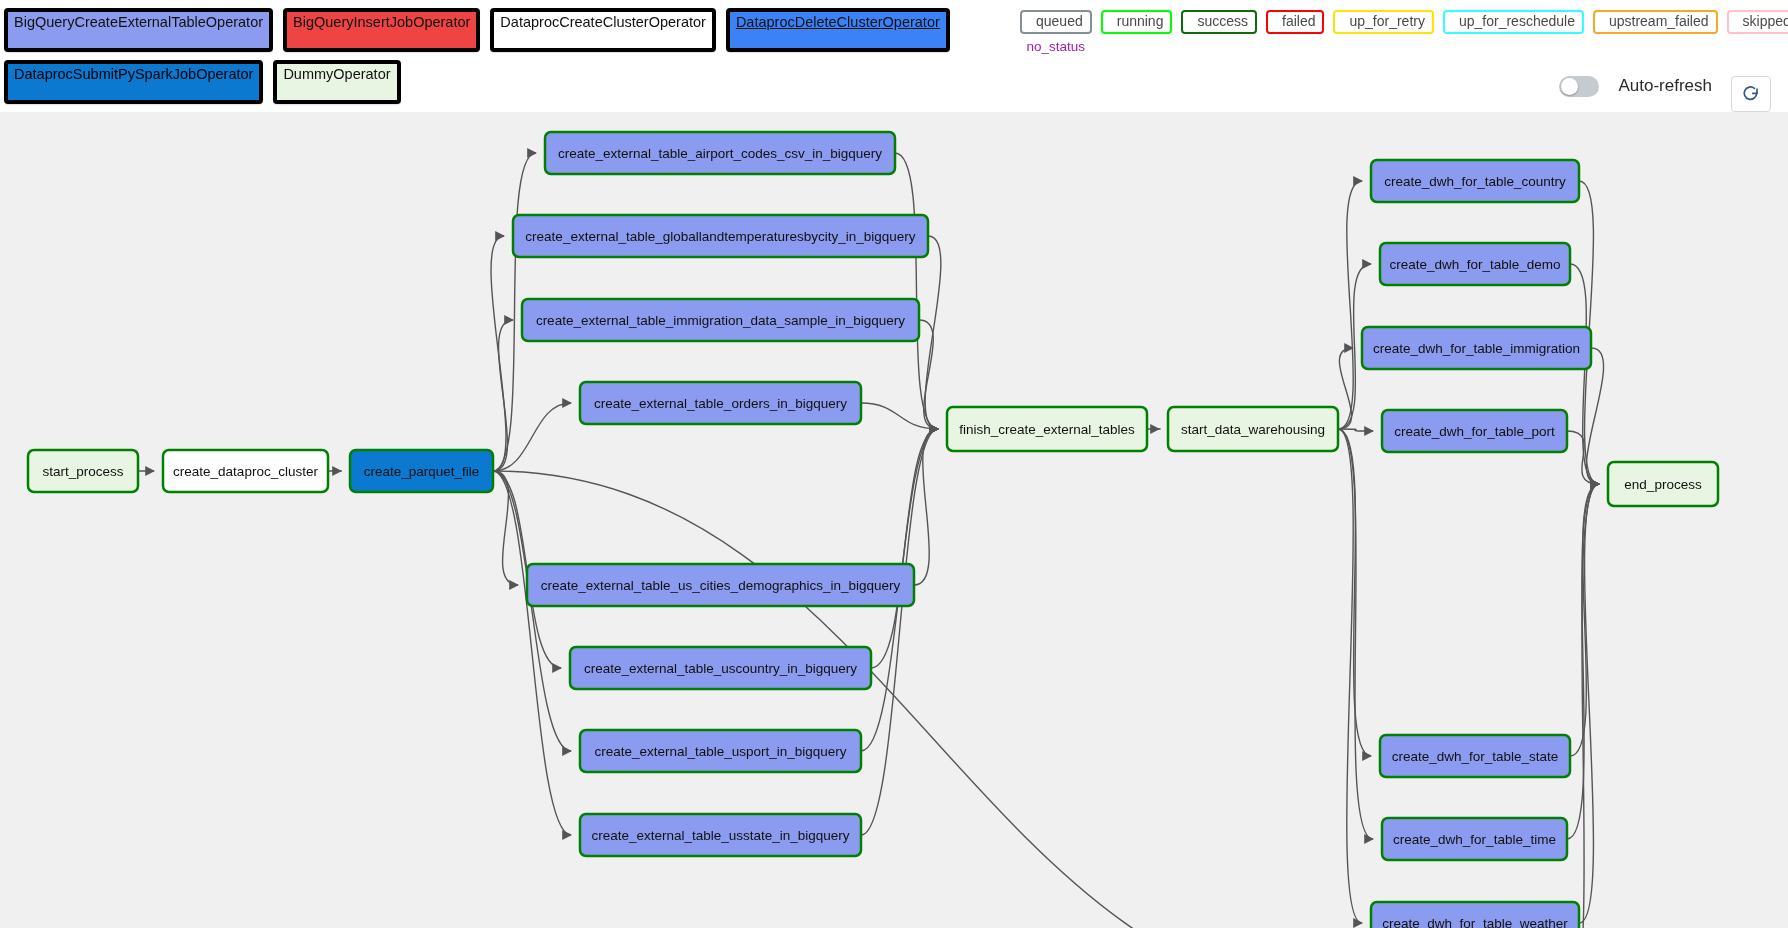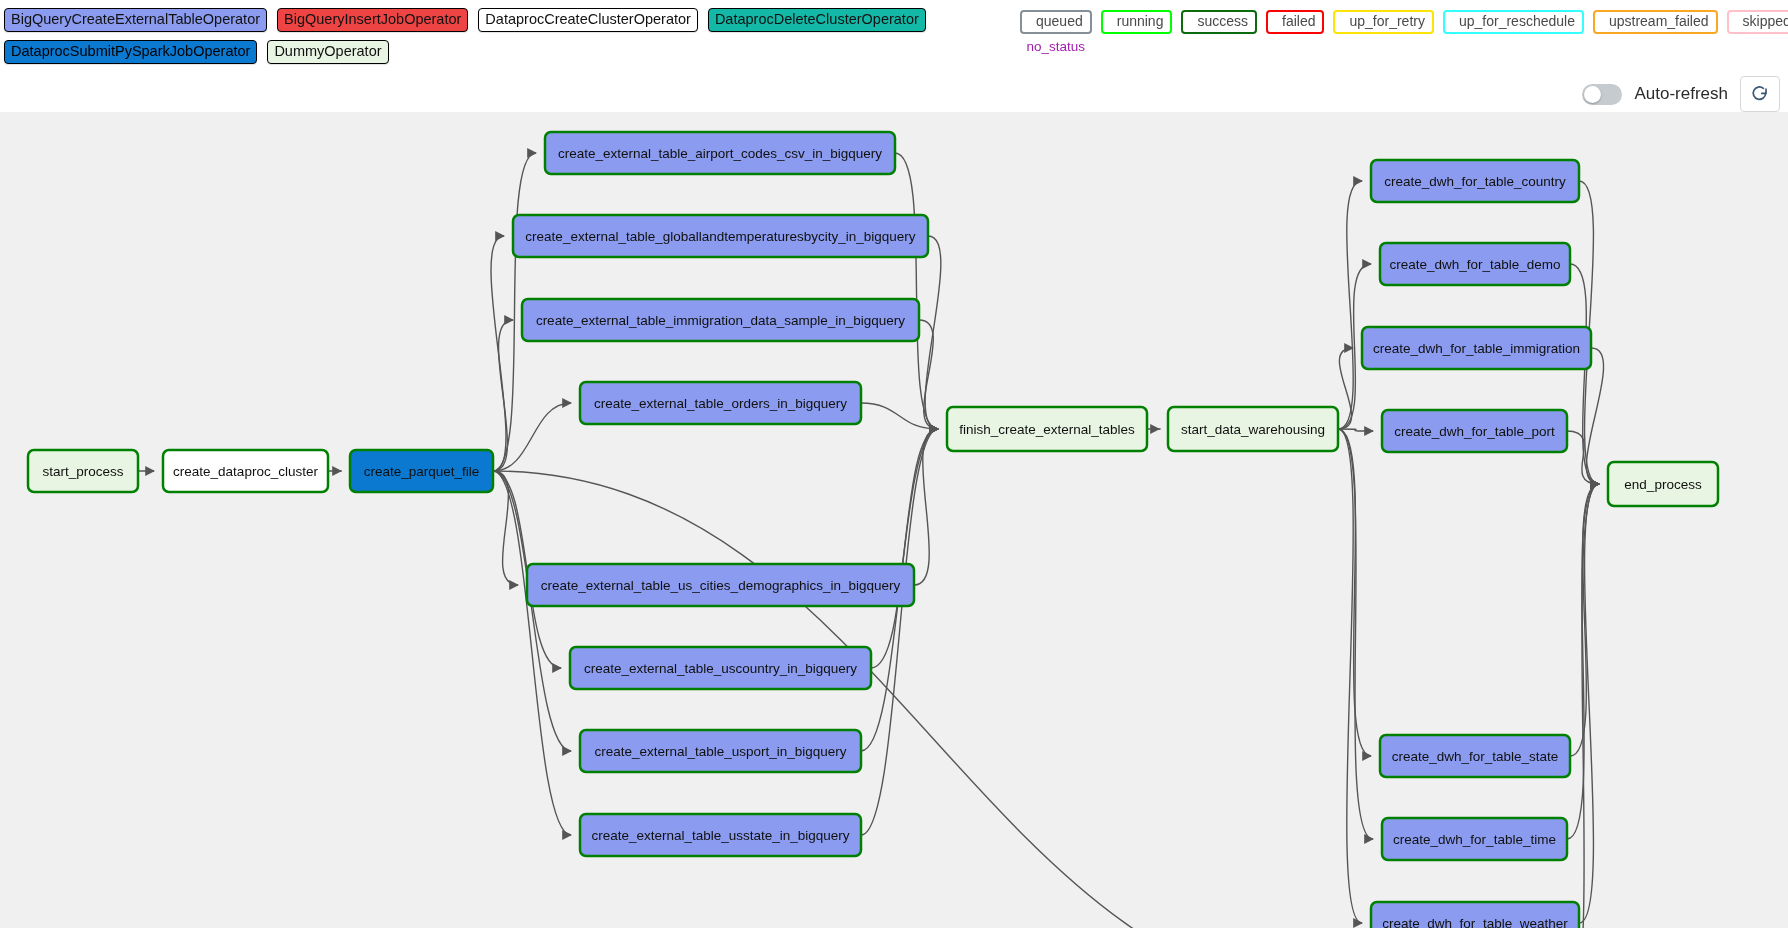--- a/index.html
+++ b/index.html
@@ -22,24 +22,24 @@
     left: 4px;
     top: 8px;
     width: 980px;
     display: flex;
     flex-wrap: wrap;
     gap: 8px 10px;
     align-items: flex-start;
   }
   .op-badge {
     display: inline-block;
-    padding: 2px 6px 4px 6px;
+    padding: 2px 6px 18px 6px;
     font-size: 14.5px;
     line-height: 16px;
-    border: 1px solid #000000;
+    border: 4px solid #000000;
     border-radius: 4px;
     background: #ffffff;
     color: #111111;
     white-space: nowrap;
     box-shadow: 0 1px 1px rgba(0,0,0,0.12);
   }
 
   #status-legend {
     position: absolute;
     left: 1020px;
@@ -68,25 +68,24 @@
     font-size: 13.5px;
     color: #a21caf;
     margin-top: 5px;
     white-space: nowrap;
     text-align: center;
   }
 
   
   #toolbar {
     position: absolute;
-    right: 8px;
+    right: 17px;
     top: 76px;
     display: flex;
-    align-items: center;
-    gap: 12px;
+    gap: 19px;
   }
   .switch {
     width: 40px;
     height: 21px;
     border-radius: 11px;
     background: #c6cbd0;
     position: relative;
     cursor: pointer;
     flex: none;
   }
@@ -151,21 +150,21 @@
 </style>
 </head>
 <body>
 
 <div id="page">
 
   <div id="operator-legend">
       <div class="op-badge" style="background: rgb(139, 156, 240);">BigQueryCreateExternalTableOperator</div>
       <div class="op-badge" style="background: #ef4444;">BigQueryInsertJobOperator</div>
       <div class="op-badge" style="background: rgb(255, 255, 255);">DataprocCreateClusterOperator</div>
-      <div class="op-badge" style="background: #14b8a6;">DataprocDeleteClusterOperator</div>
+      <div class="op-badge" style="background: #3b82f6; text-decoration: underline;">DataprocDeleteClusterOperator</div>
       <div class="op-badge" style="background: rgb(11, 121, 208); color: #000000;">DataprocSubmitPySparkJobOperator</div>
       <div class="op-badge" style="background: rgb(232, 245, 227);">DummyOperator</div>
     </div>
 
   <div id="status-legend">
       <div class="status-wrap">
         <span class="status-badge" style="border-color: rgb(134, 142, 150);">queued</span>
         <span class="status-sub">no_status</span>
       </div>
       <div class="status-wrap">

